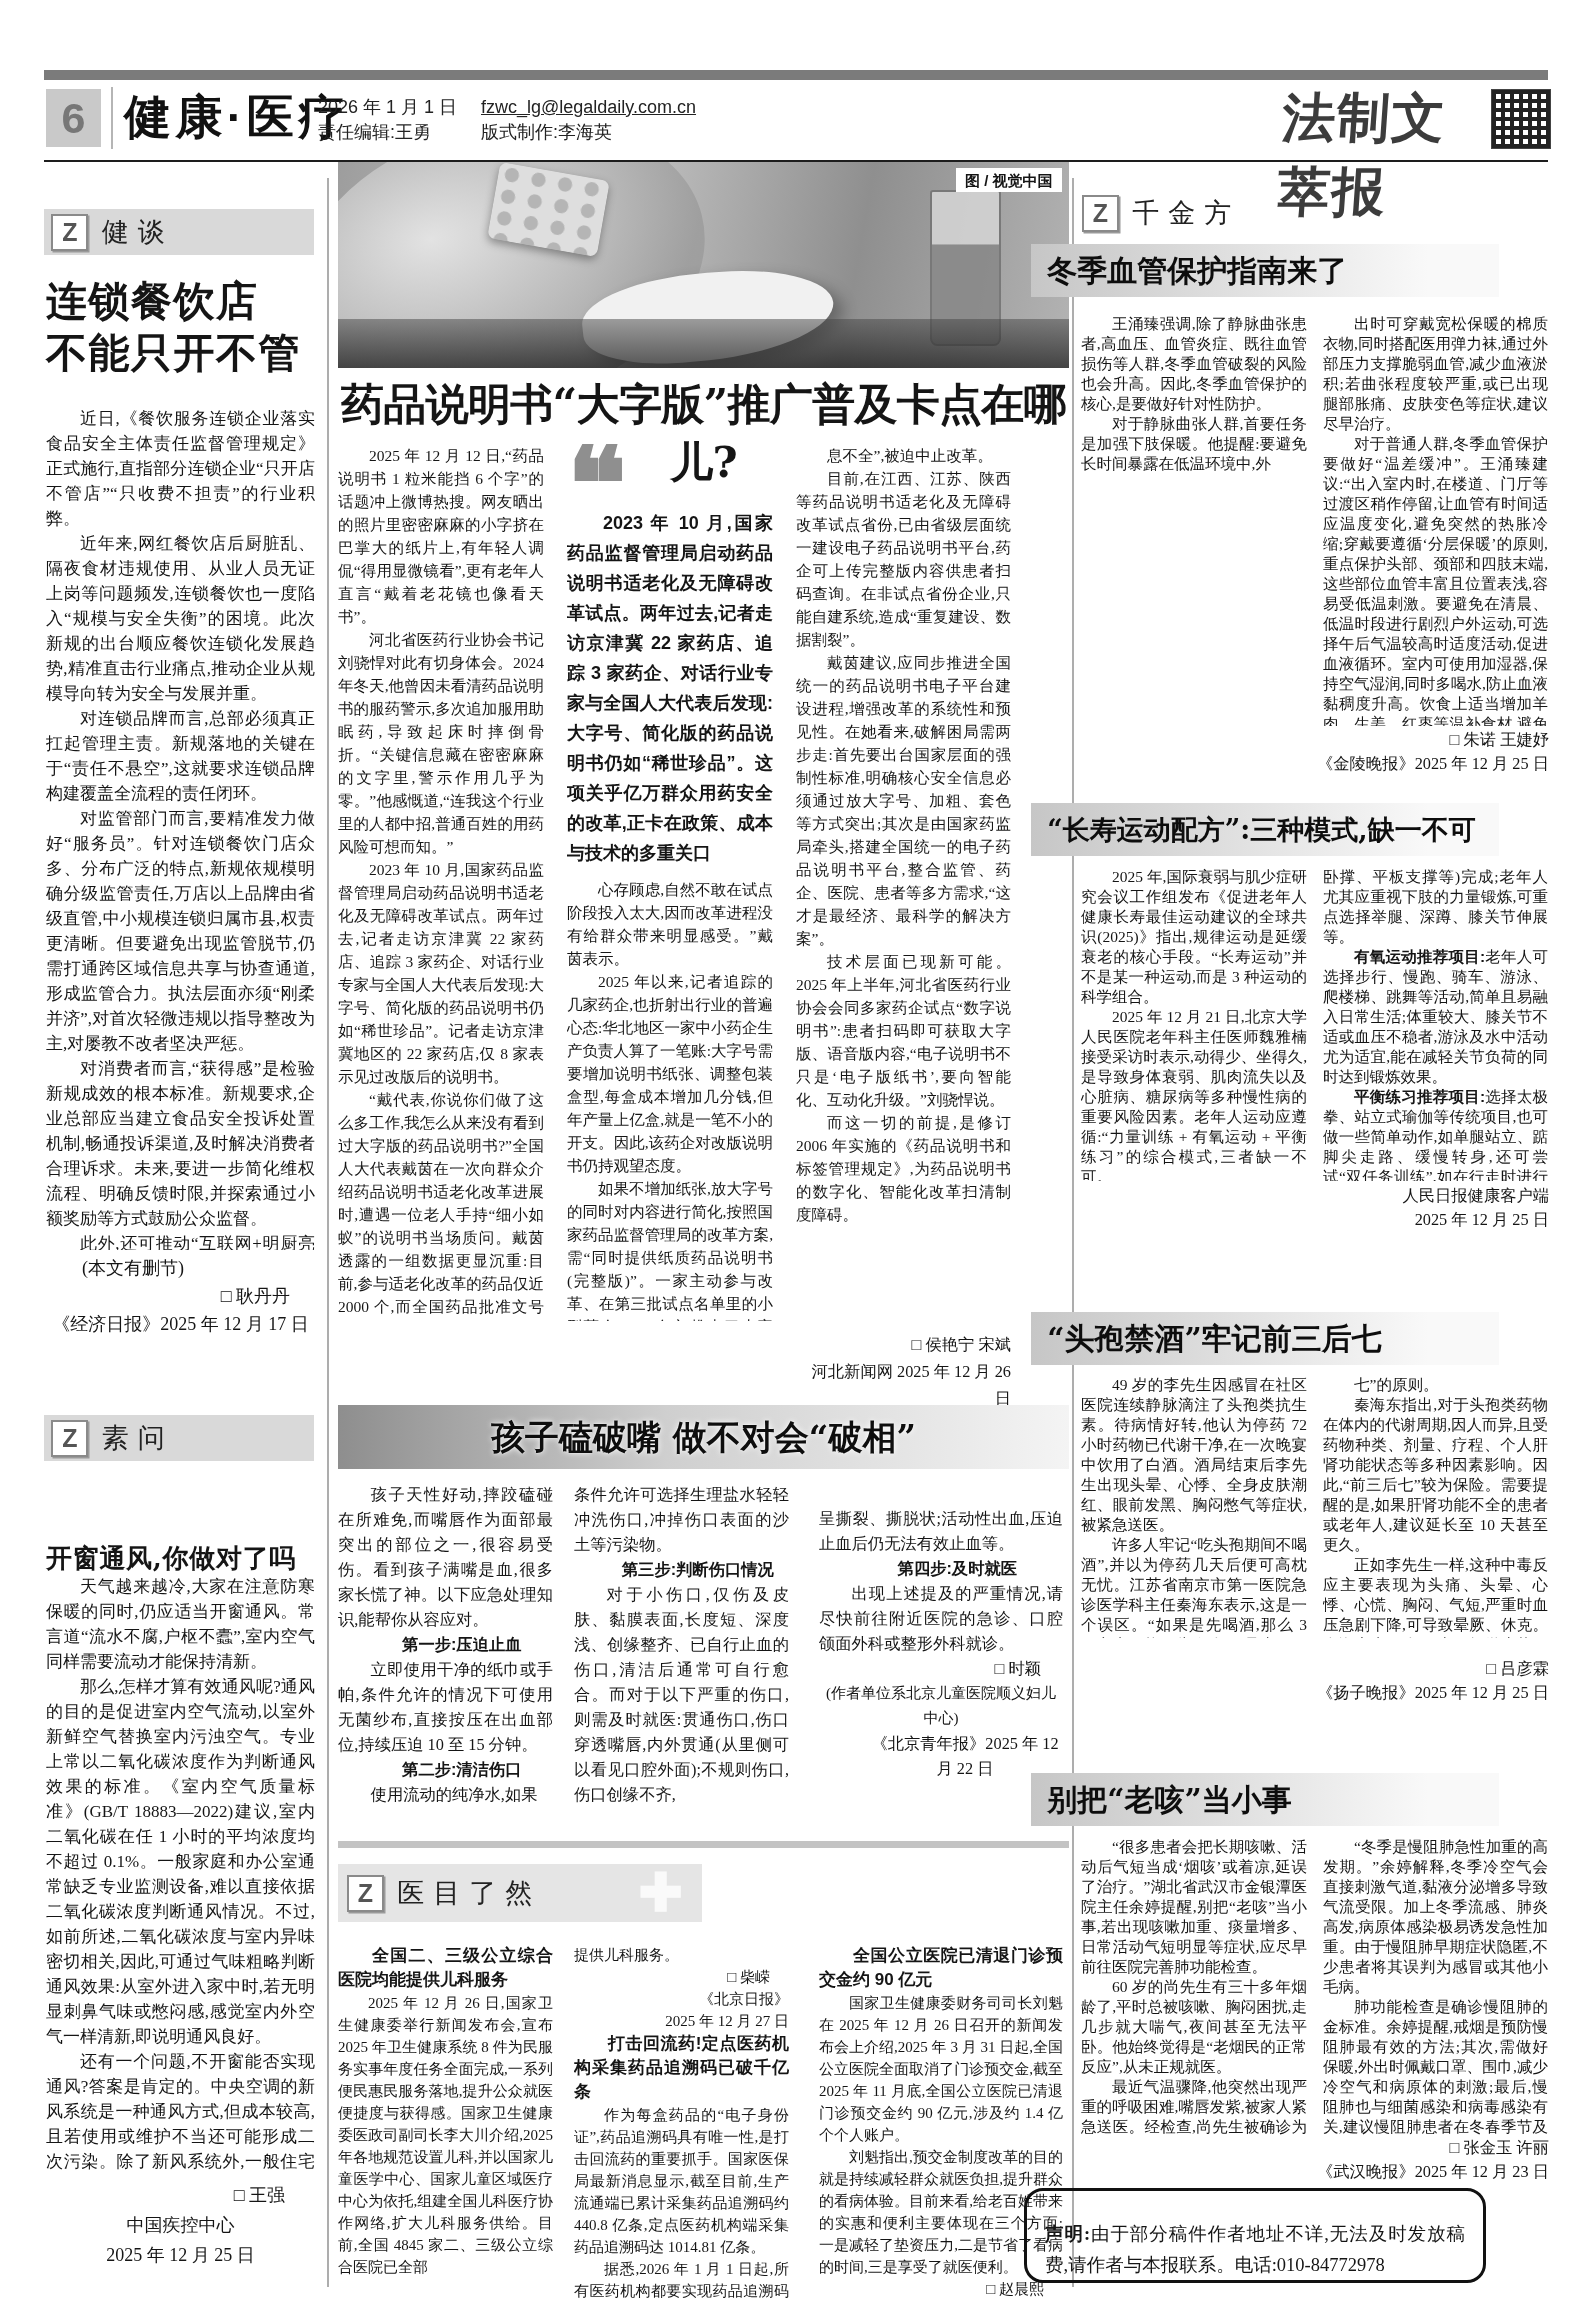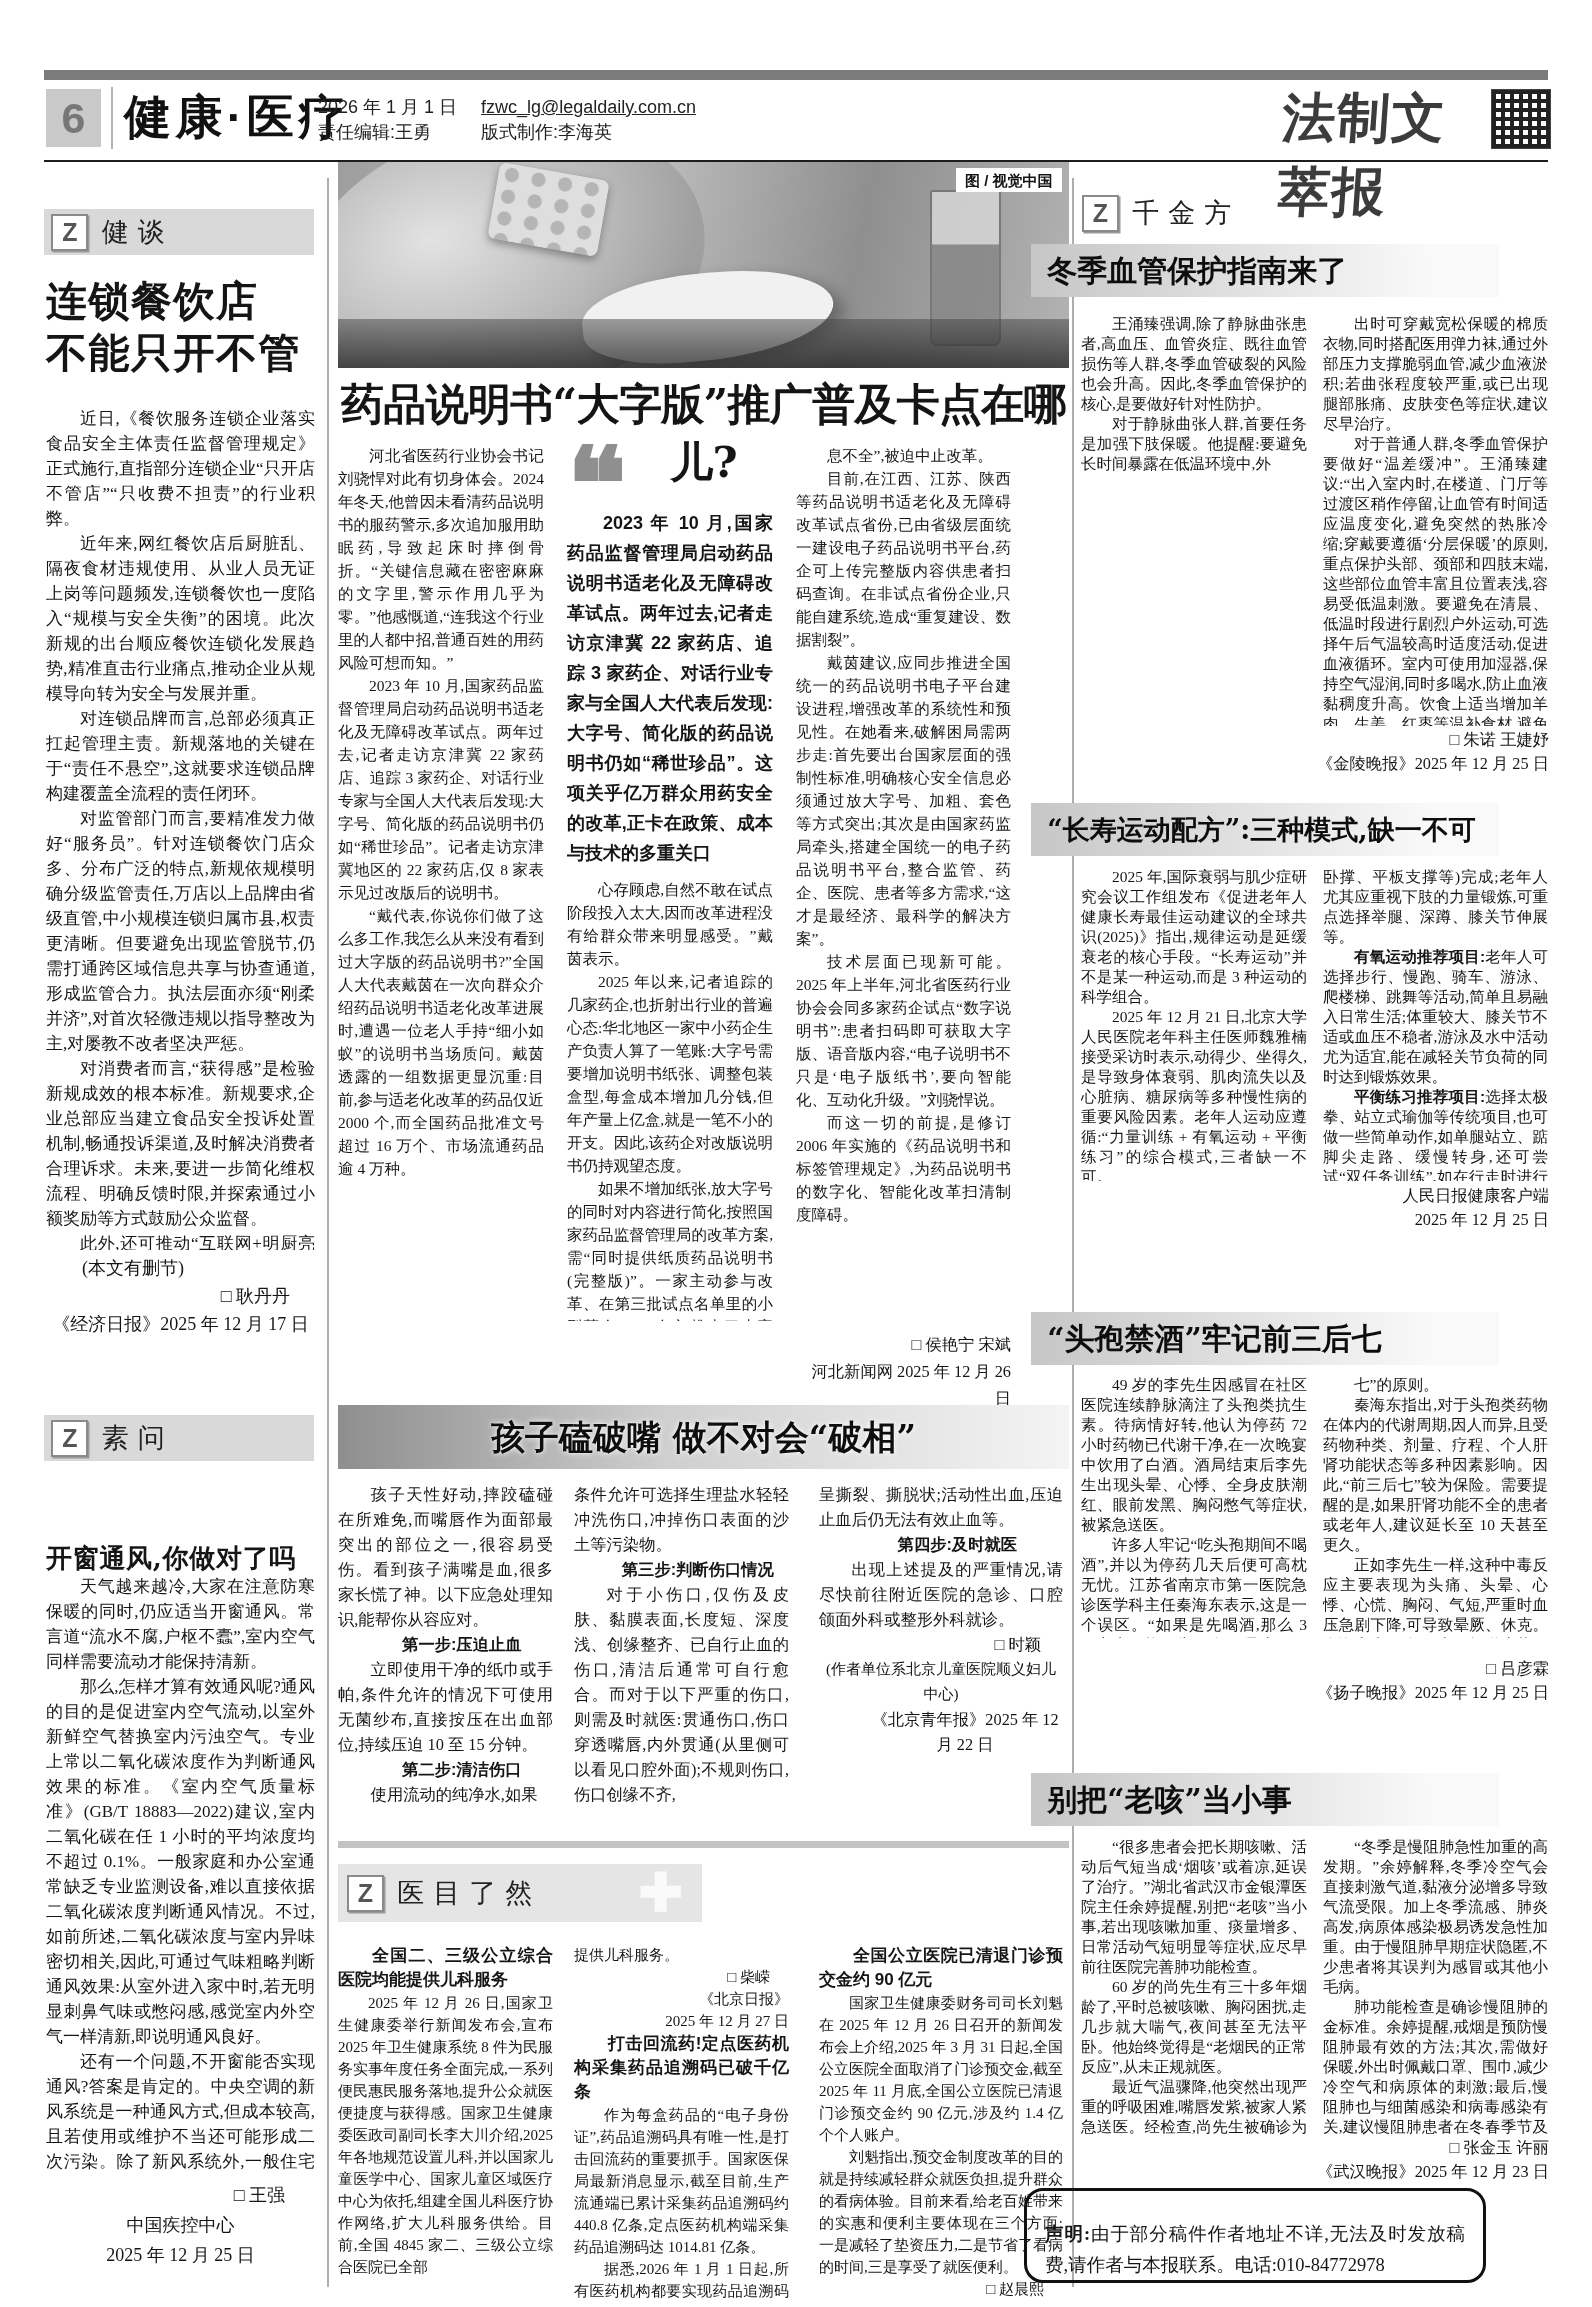--- a/index.html
+++ b/index.html
@@ -174,20 +174,21 @@
     <div class="ph-arm"></div>
     <div class="ph-blister"></div>
     <div class="ph-tissue"></div>
     <div class="ph-glass"></div>
     <div class="ph-table"></div>
     <div class="caption">图 / 视觉中国</div>
   </div>
   <div class="abs mhead">药品说明书“大字版”推广普及卡点在哪儿?</div>
 
   <div class="abs col mcol mc1 plist">
+      <p>2025 年 12 月 12 日,“药品说明书 1 粒米能挡 6 个字”的话题冲上微博热搜。网友晒出的照片里密密麻麻的小字挤在巴掌大的纸片上,有年轻人调侃“得用显微镜看”,更有老年人直言“戴着老花镜也像看天书”。</p>
       <p>河北省医药行业协会书记刘骁悍对此有切身体会。2024 年冬天,他曾因未看清药品说明书的服药警示,多次追加服用助眠药,导致起床时摔倒骨折。“关键信息藏在密密麻麻的文字里,警示作用几乎为零。”他感慨道,“连我这个行业里的人都中招,普通百姓的用药风险可想而知。”</p>
       <p>2023 年 10 月,国家药品监督管理局启动药品说明书适老化及无障碍改革试点。两年过去,记者走访京津冀 22 家药店、追踪 3 家药企、对话行业专家与全国人大代表后发现:大字号、简化版的药品说明书仍如“稀世珍品”。记者走访京津冀地区的 22 家药店,仅 8 家表示见过改版后的说明书。</p>
       <p>“戴代表,你说你们做了这么多工作,我怎么从来没有看到过大字版的药品说明书?”全国人大代表戴茵在一次向群众介绍药品说明书适老化改革进展时,遭遇一位老人手持“细小如蚁”的说明书当场质问。戴茵透露的一组数据更显沉重:目前,参与适老化改革的药品仅近 2000 个,而全国药品批准文号超过 16 万个、市场流通药品逾 4 万种。</p>
     </div>
   <div class="abs col mcol mc2">
     <div class="quoteicon">❝</div>
     <div class="quotetext">2023 年 10 月,国家药品监督管理局启动药品说明书适老化及无障碍改革试点。两年过去,记者走访京津冀 22 家药店、追踪 3 家药企、对话行业专家与全国人大代表后发现:大字号、简化版的药品说明书仍如“稀世珍品”。这项关乎亿万群众用药安全的改革,正卡在政策、成本与技术的多重关口</div>
     <div class="plist">
         <p>心存顾虑,自然不敢在试点阶段投入太大,因而改革进程没有给群众带来明显感受。”戴茵表示。</p>
         <p>2025 年以来,记者追踪的几家药企,也折射出行业的普遍心态:华北地区一家中小药企生产负责人算了一笔账:大字号需要增加说明书纸张、调整包装盒型,每盒成本增加几分钱,但年产量上亿盒,就是一笔不小的开支。因此,该药企对改版说明书仍持观望态度。</p>
@@ -215,21 +216,21 @@
     <p>立即使用干净的纸巾或手帕,条件允许的情况下可使用无菌纱布,直接按压在出血部位,持续压迫 10 至 15 分钟。</p>
     <p class="stephead">第二步:清洁伤口</p>
     <p>使用流动的纯净水,如果</p>
   </div>
   <div class="abs col injcol ic2">
     <p style="text-indent:0;">条件允许可选择生理盐水轻轻冲洗伤口,冲掉伤口表面的沙土等污染物。</p>
     <p class="stephead">第三步:判断伤口情况</p>
     <p>对于小伤口,仅伤及皮肤、黏膜表面,长度短、深度浅、创缘整齐、已自行止血的伤口,清洁后通常可自行愈合。而对于以下严重的伤口,则需及时就医:贯通伤口,伤口穿透嘴唇,内外贯通(从里侧可以看见口腔外面);不规则伤口,伤口创缘不齐,</p>
   </div>
   <div class="abs col injcol ic3">
-    <p style="text-indent:0;">呈撕裂、撕脱状;活动性出血,压迫止血后仍无法有效止血等。</p>
+    <p style="text-indent:0;margin-top:24px;">呈撕裂、撕脱状;活动性出血,压迫止血后仍无法有效止血等。</p>
     <p class="stephead">第四步:及时就医</p>
     <p>出现上述提及的严重情况,请尽快前往附近医院的急诊、口腔颌面外科或整形外科就诊。</p>
     <p class="auth">□ 时颖</p>
     <p class="affil">(作者单位系北京儿童医院顺义妇儿中心)</p>
     <p class="src">《北京青年报》2025 年 12 月 22 日</p>
   </div>
 
   <div class="abs hdiv"></div>
 
   <div class="medkicker">

